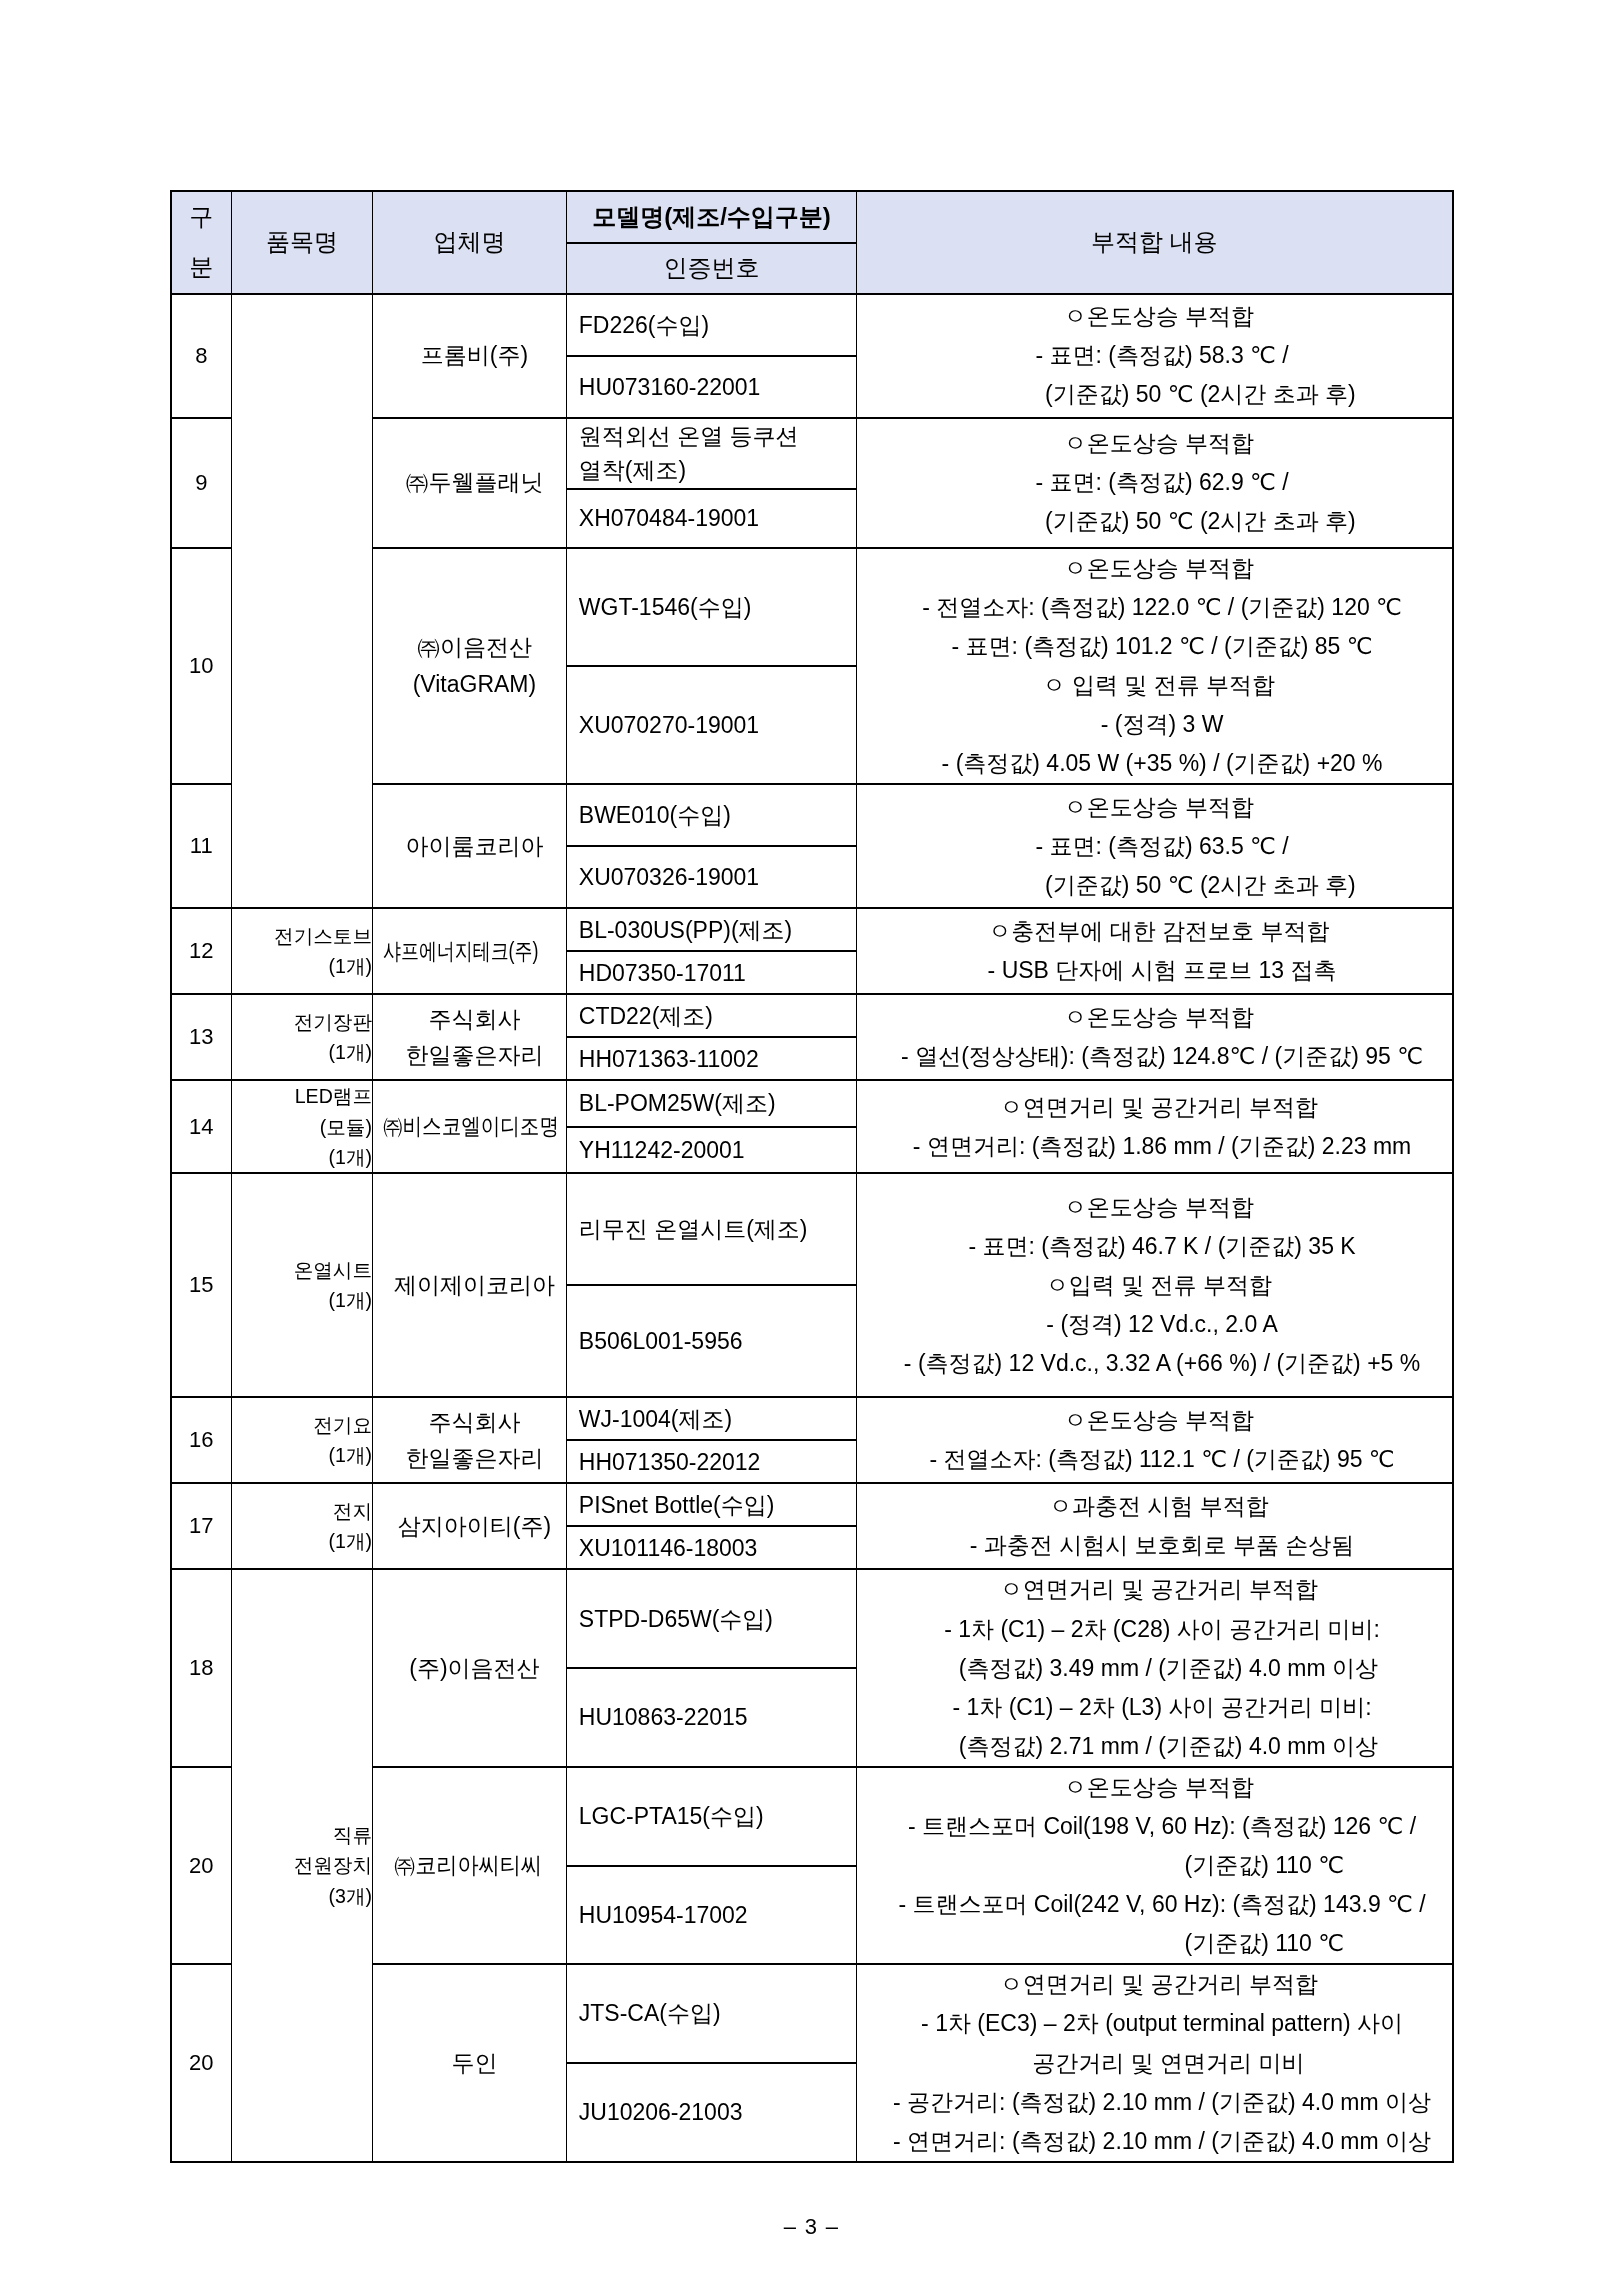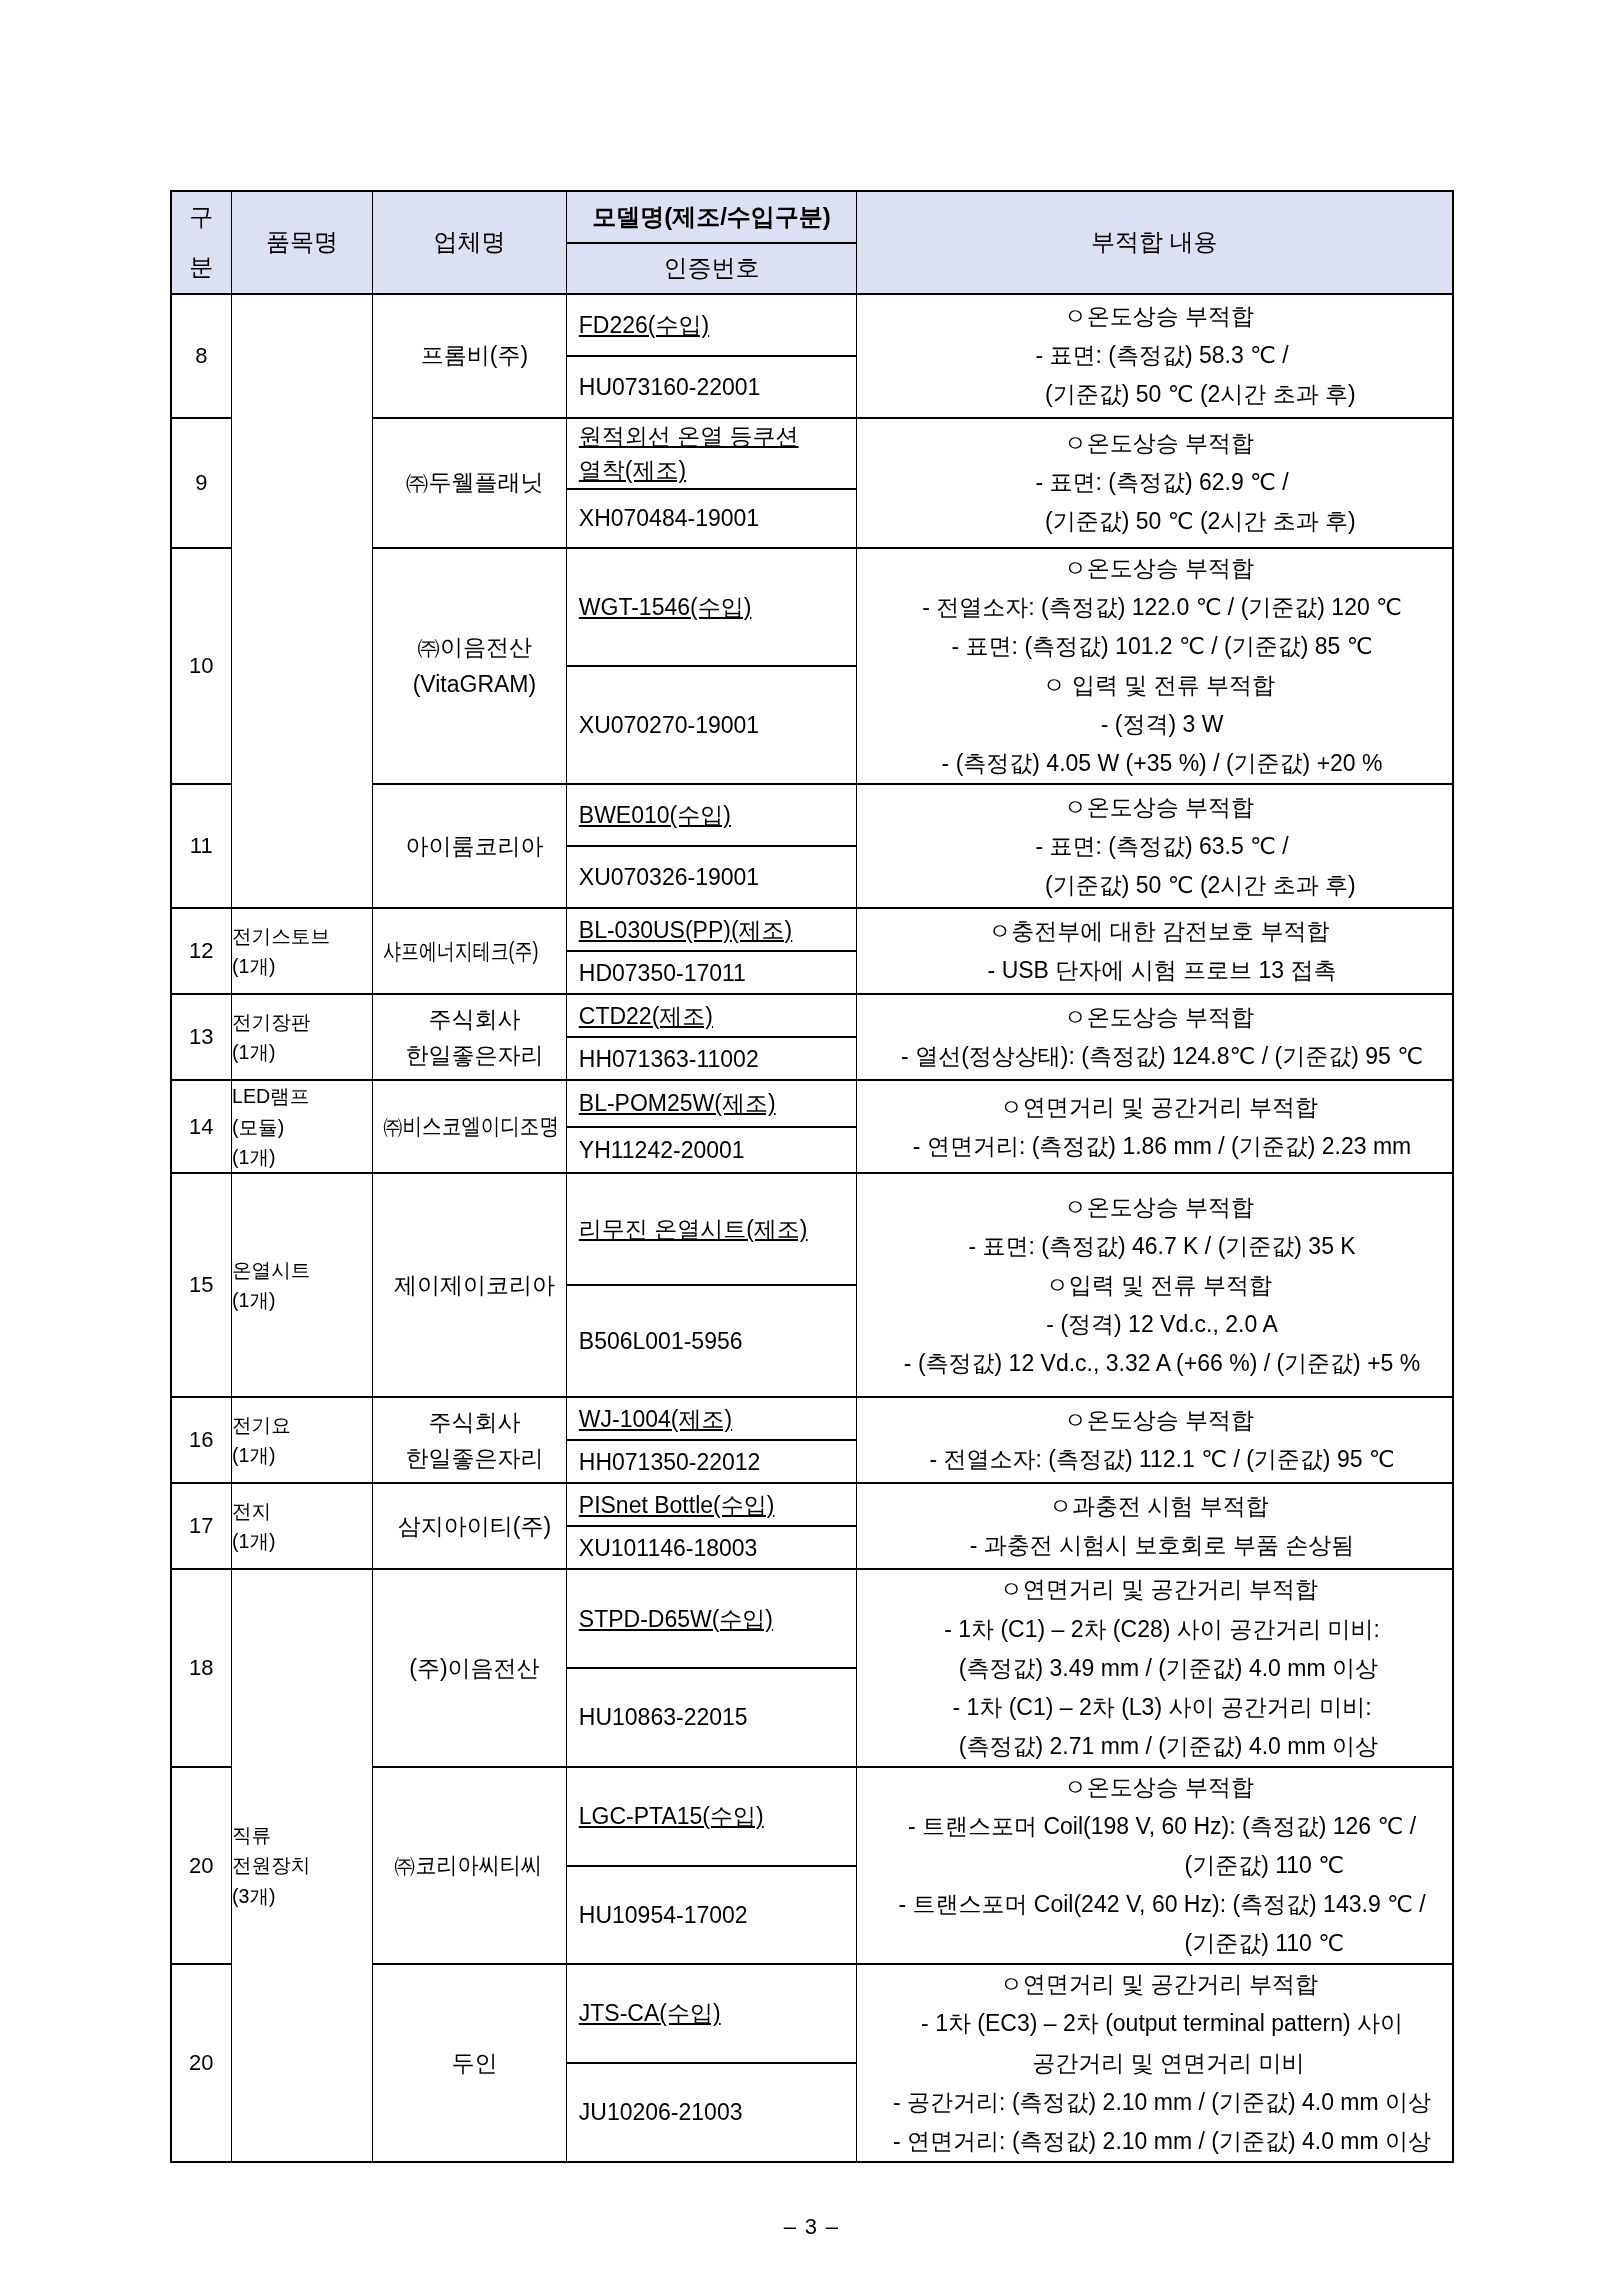--- a/index.html
+++ b/index.html
@@ -29,26 +29,26 @@
     background: #dbe1f2;
     font-weight: normal;
     font-size: 24px;
     text-align: center;
     border-bottom-width: 2px;
   }
   thead th.th-model { border-bottom-width: 2px; font-weight: bold; }
   thead th.th-gubun { line-height: 2.1; }
   tbody tr.r-top > td { border-top-width: 2px; }
   td.c-div  { font-size: 22px; text-align: center; }
-  td.c-item { font-size: 19.6px; text-align: left; line-height: 1.55; margin-top: 12px; }
+  td.c-item { font-size: 19.6px; text-align: right; line-height: 1.55; margin-top: 12px; }
   td.c-comp { font-size: 23px; text-align: center; padding-left: 9.8px; line-height: 1.6; }
   td.c-model, td.c-cert {
     font-size: 23px; text-align: left; padding-left: 11.8px; line-height: 1.5;
   }
-  td.c-model { border-bottom-width: 2px; text-decoration: underline; }
+  td.c-model { border-bottom-width: 2px; }
   td.c-detail {
     font-size: 23px; text-align: center; padding-left: 11.8px; padding-right: 2.6px;
     line-height: 1.7;
   }
   .sq78, .sq85, .sq92 { display: inline-block; white-space: nowrap; transform-origin: 0 50%; }
   .sq78 { transform: scaleX(0.78); }
   .sq85 { transform: scaleX(0.85); }
   .sq92 { transform: scaleX(0.92); }
   .footer {
     margin-top: 51px;

